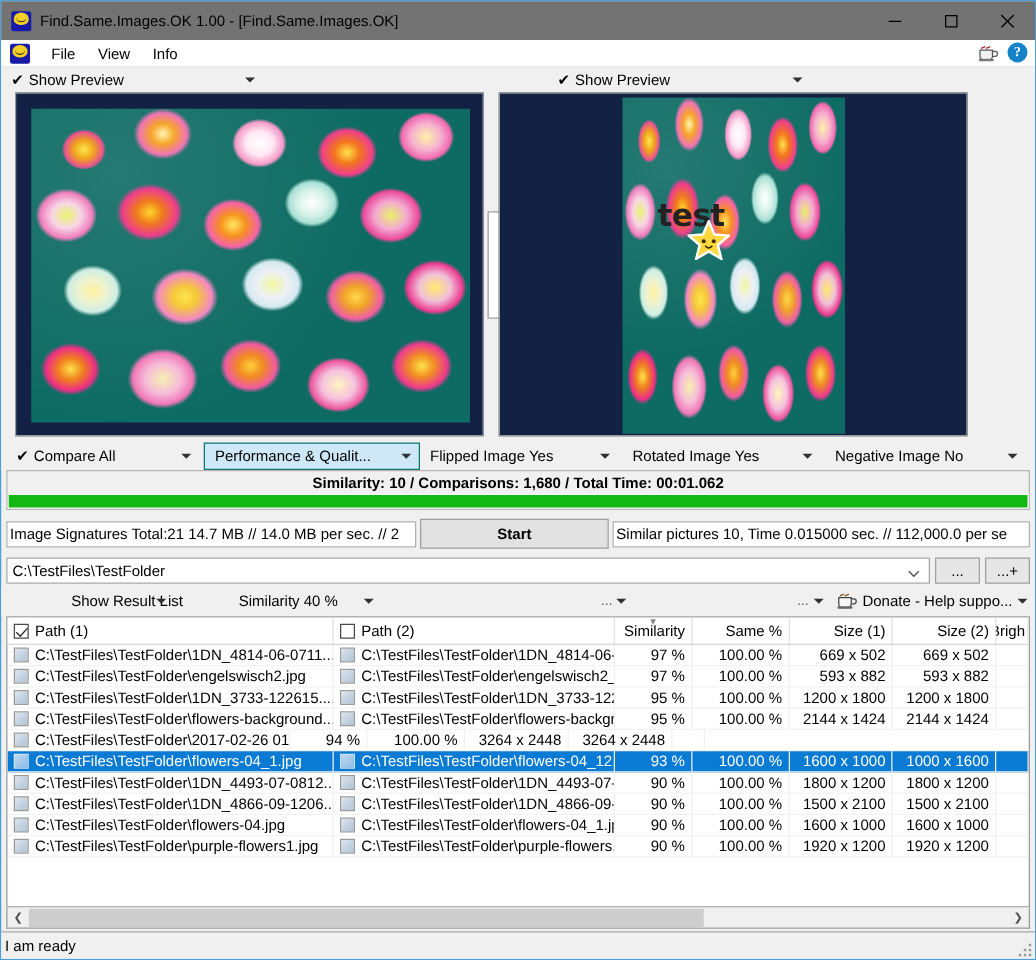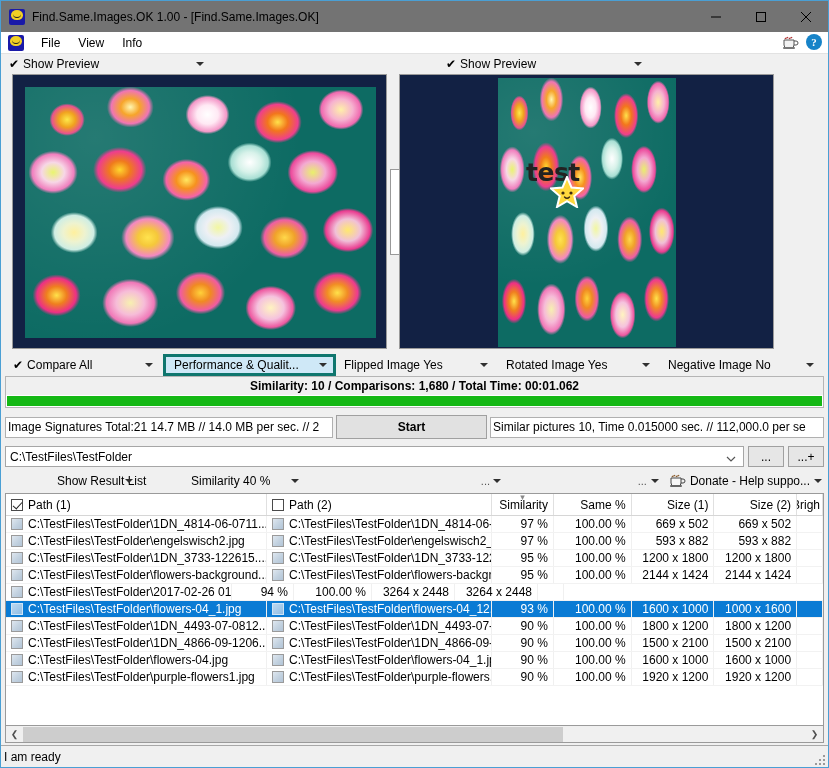--- a/index.html
+++ b/index.html
@@ -122,21 +122,21 @@
   .options-bar {
     height: 22px; min-height:22px; display: flex; align-items: stretch;
     background: #f0f0f0; padding: 0 2px;
   }
   .opt {
     display: flex; align-items: center; position: relative;
     font-size: 12px; padding: 0 2px;
   }
   .opt .lbl { padding-left: 6px; }
   .opt .caret { margin-left: auto; margin-right: 8px; }
-  .opt-active { background: #cfe8f7; border: 3px solid #0f766e; }
+  .opt-active { background: #cfe8f7; border: 1px solid #0f766e; }
   
   .sim-bar {
     height: 19px; min-height:19px; margin: 0 4px; background: #f0f0f0;
     border: 1px solid #b5b5b5; border-bottom: none;
     display: flex; align-items: center; justify-content: center;
     font-size: 12px; font-weight: bold;
   }
   .prog-outer {
     height: 13px; min-height:13px; margin: 0 4px; border: 1px solid #b5b5b5; border-top:none;
     background: #ffffff; padding: 1px;

